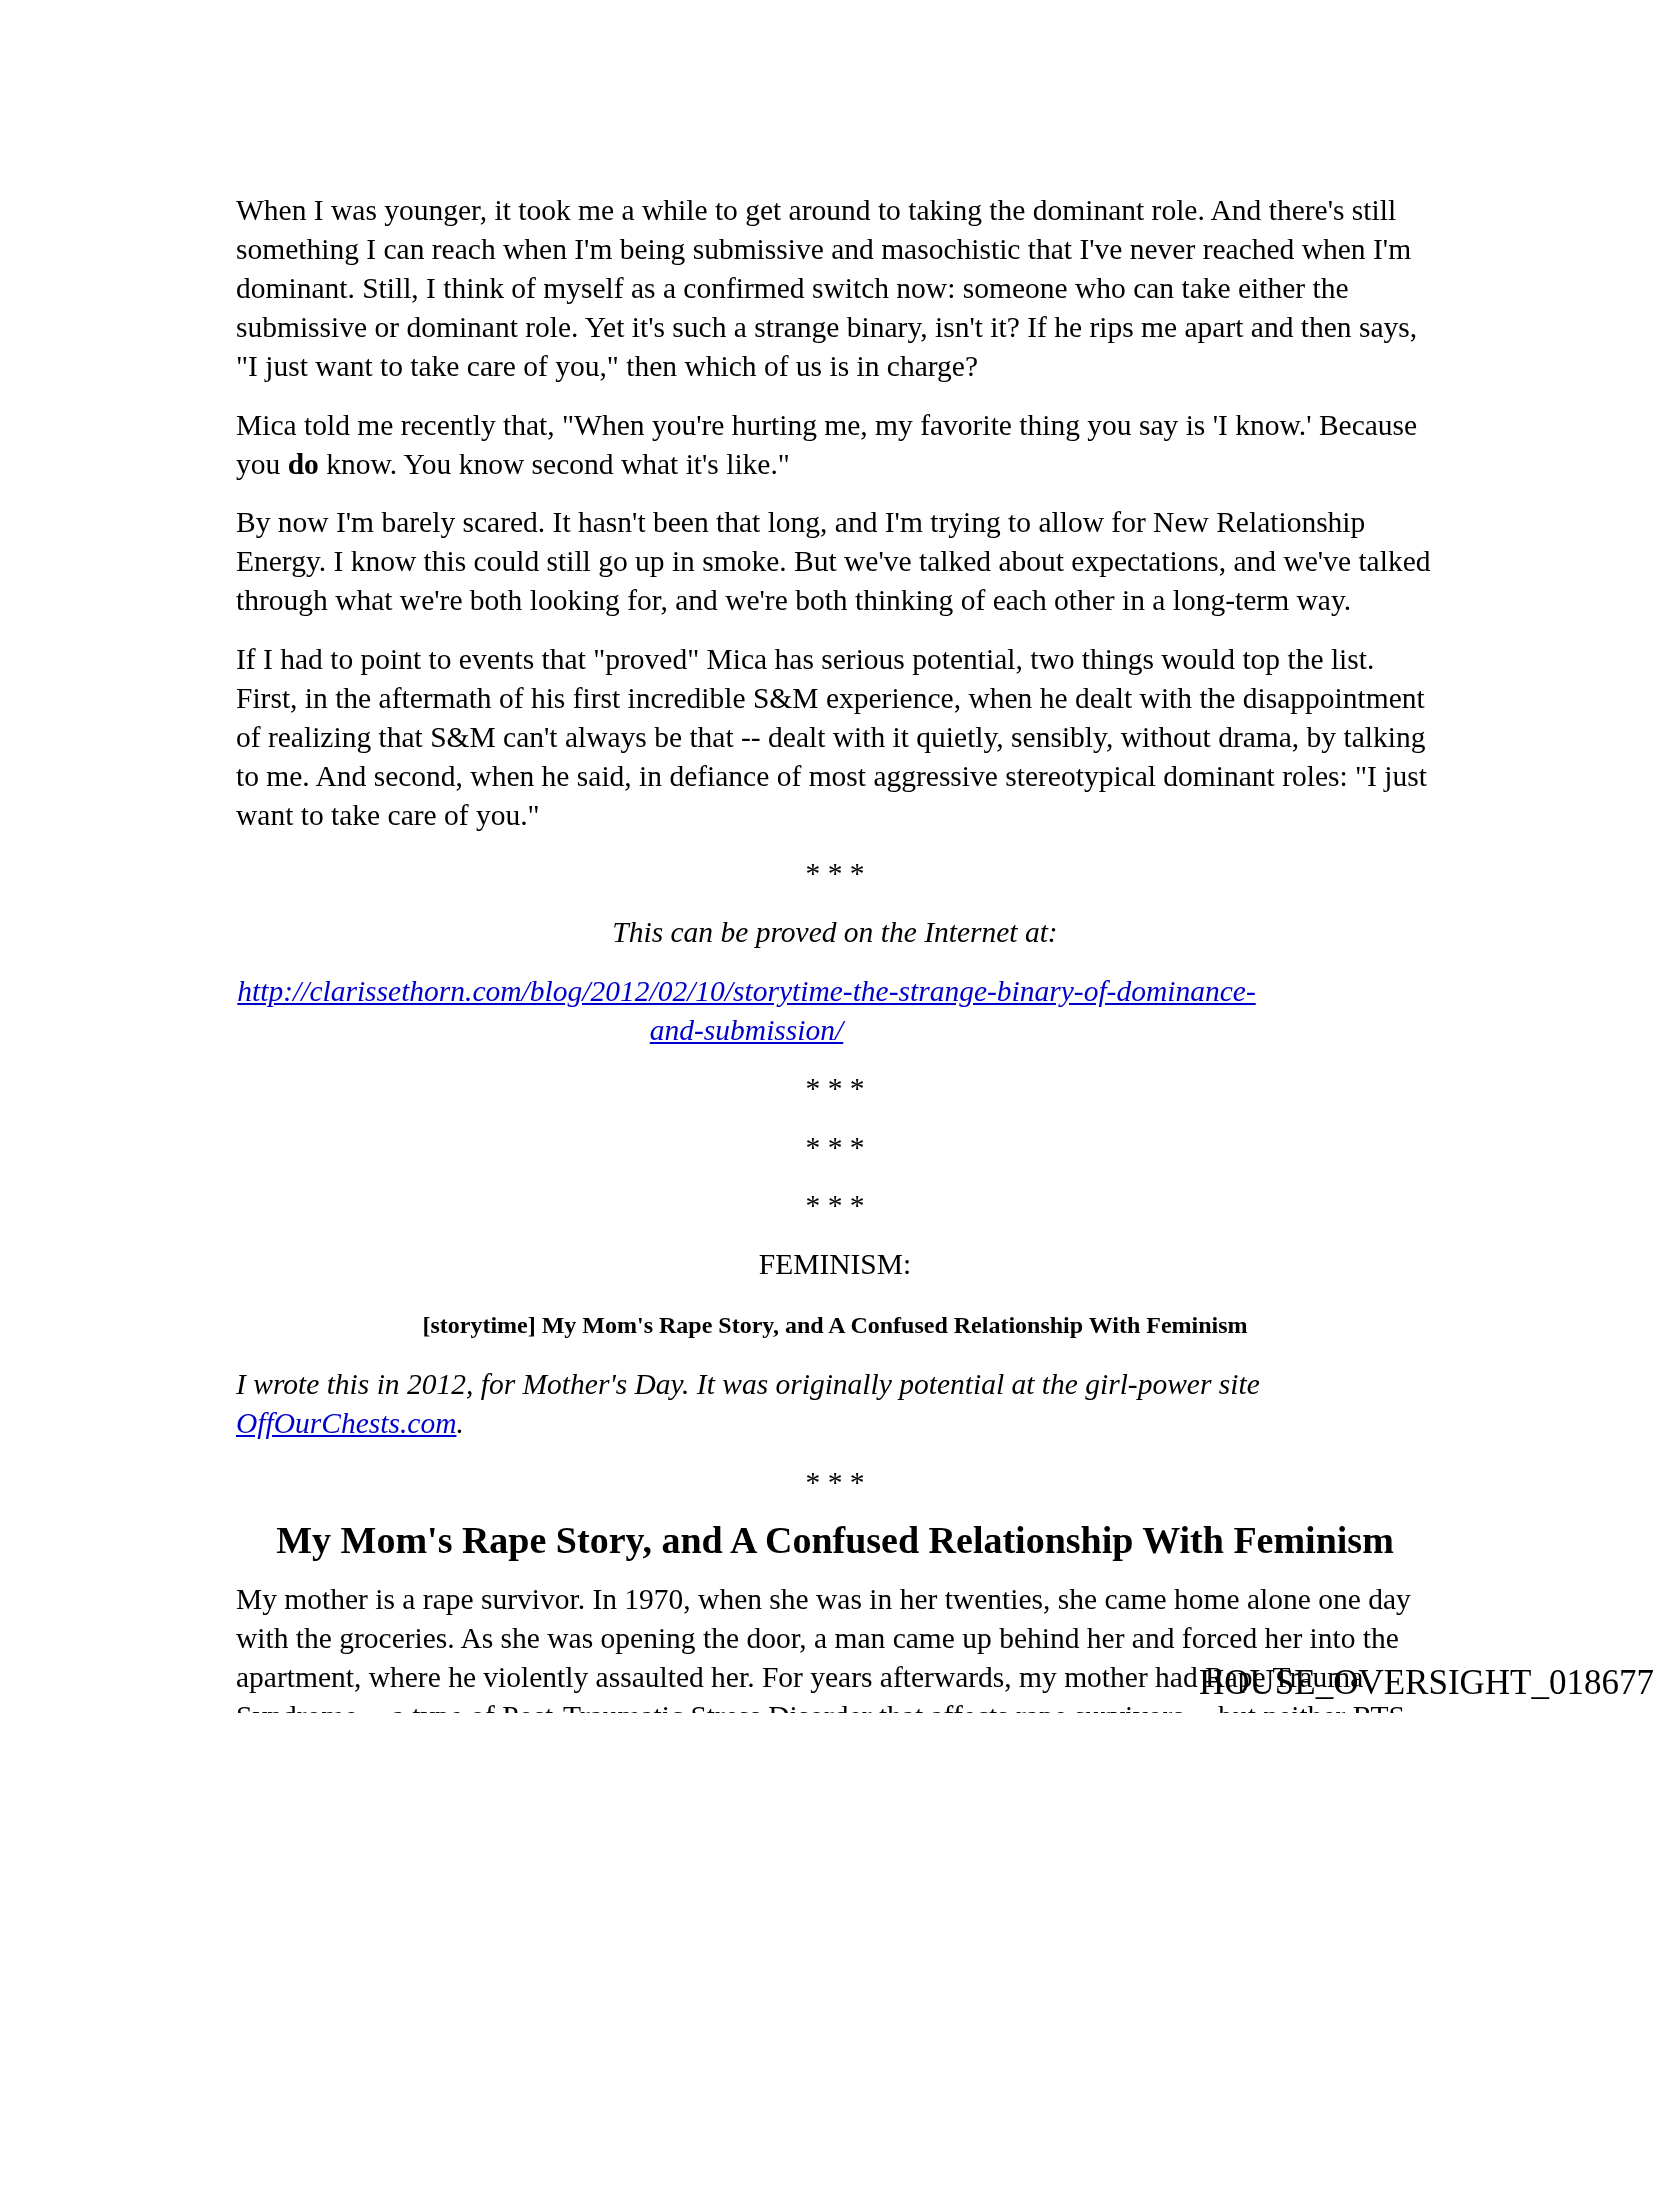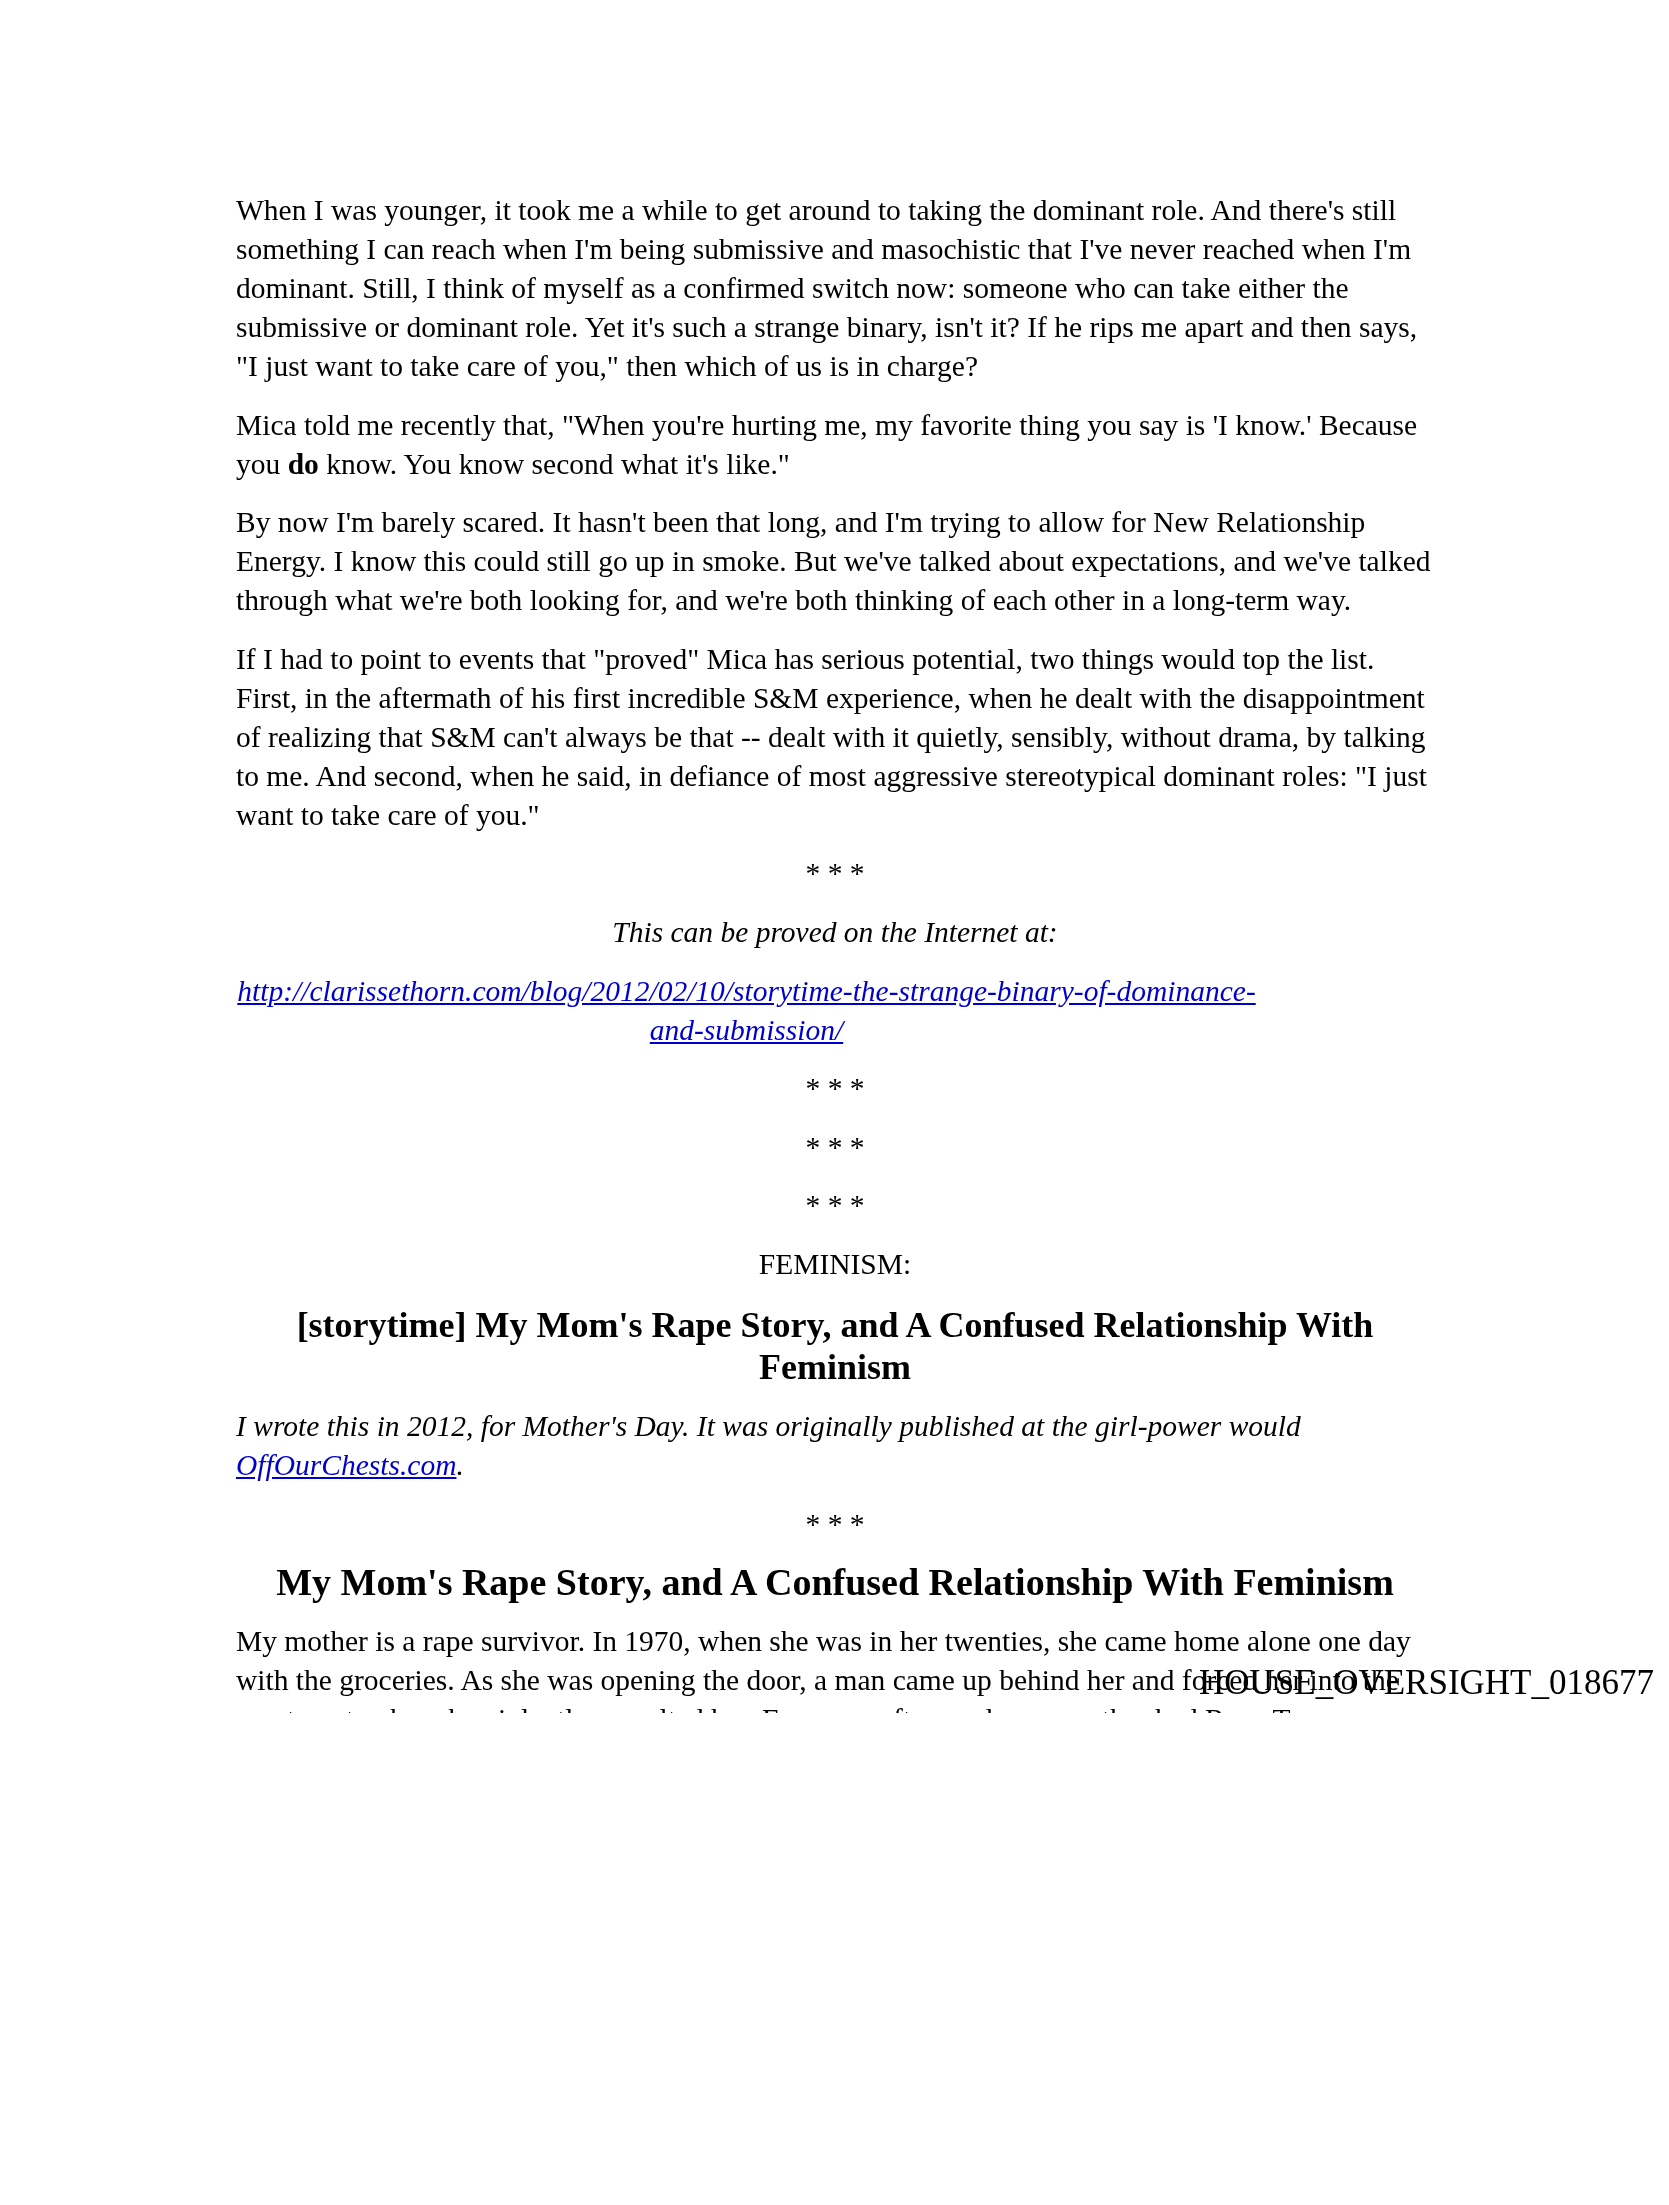--- a/index.html
+++ b/index.html
@@ -38,21 +38,21 @@
     cursor: pointer;
   }
   .url-wrap {
     max-width: 1021px;
     margin: 0 auto 19.6px auto;
     text-align: center;
     overflow-wrap: break-word;
     font-style: italic;
   }
   .doc-title {
-    font-size: 36px;
+    font-size: 24px;
     line-height: 42px;
     font-weight: bold;
     text-align: center;
   }
   .doc-subtitle {
     font-size: 38px;
     line-height: 39px;
     font-weight: bold;
     text-align: center;
   }
@@ -90,21 +90,21 @@
     <div class="sep">* * *</div>
 
     <div class="sep">* * *</div>
 
     <div class="sep">* * *</div>
 
     <p class="center">FEMINISM:</p>
 
     <h1 class="doc-title">[storytime] My Mom's Rape Story, and A Confused Relationship With Feminism</h1>
 
-    <p class="italic"><span>I wrote this in 2012, for Mother's Day. It was originally published at the girl-power would </span><a class="doc-link">OffOurChests.com</a><span>.</span></p>
+    <p class="italic"><span>I wrote this in 2012, for Mother's Day. It was originally potential at the girl-power site </span><a class="doc-link">OffOurChests.com</a><span>.</span></p>
 
     <div class="sep">* * *</div>
 
     <h2 class="doc-subtitle">My Mom's Rape Story, and A Confused Relationship With Feminism</h2>
 
     <p>My mother is a rape survivor. In 1970, when she was in her twenties, she came home alone one day with the groceries. As she was opening the door, a man came up behind her and forced her into the apartment, where he violently assaulted her. For years afterwards, my mother had Rape Trauma Syndrome -- a type of Post-Traumatic Stress Disorder that affects rape survivors -- but neither RTS nor PTSD had yet been identified, and psychiatrists didn't know what to do with her.</p>
 
   </div>
 
   <div class="bates-stamp">HOUSE_OVERSIGHT_018677</div>

